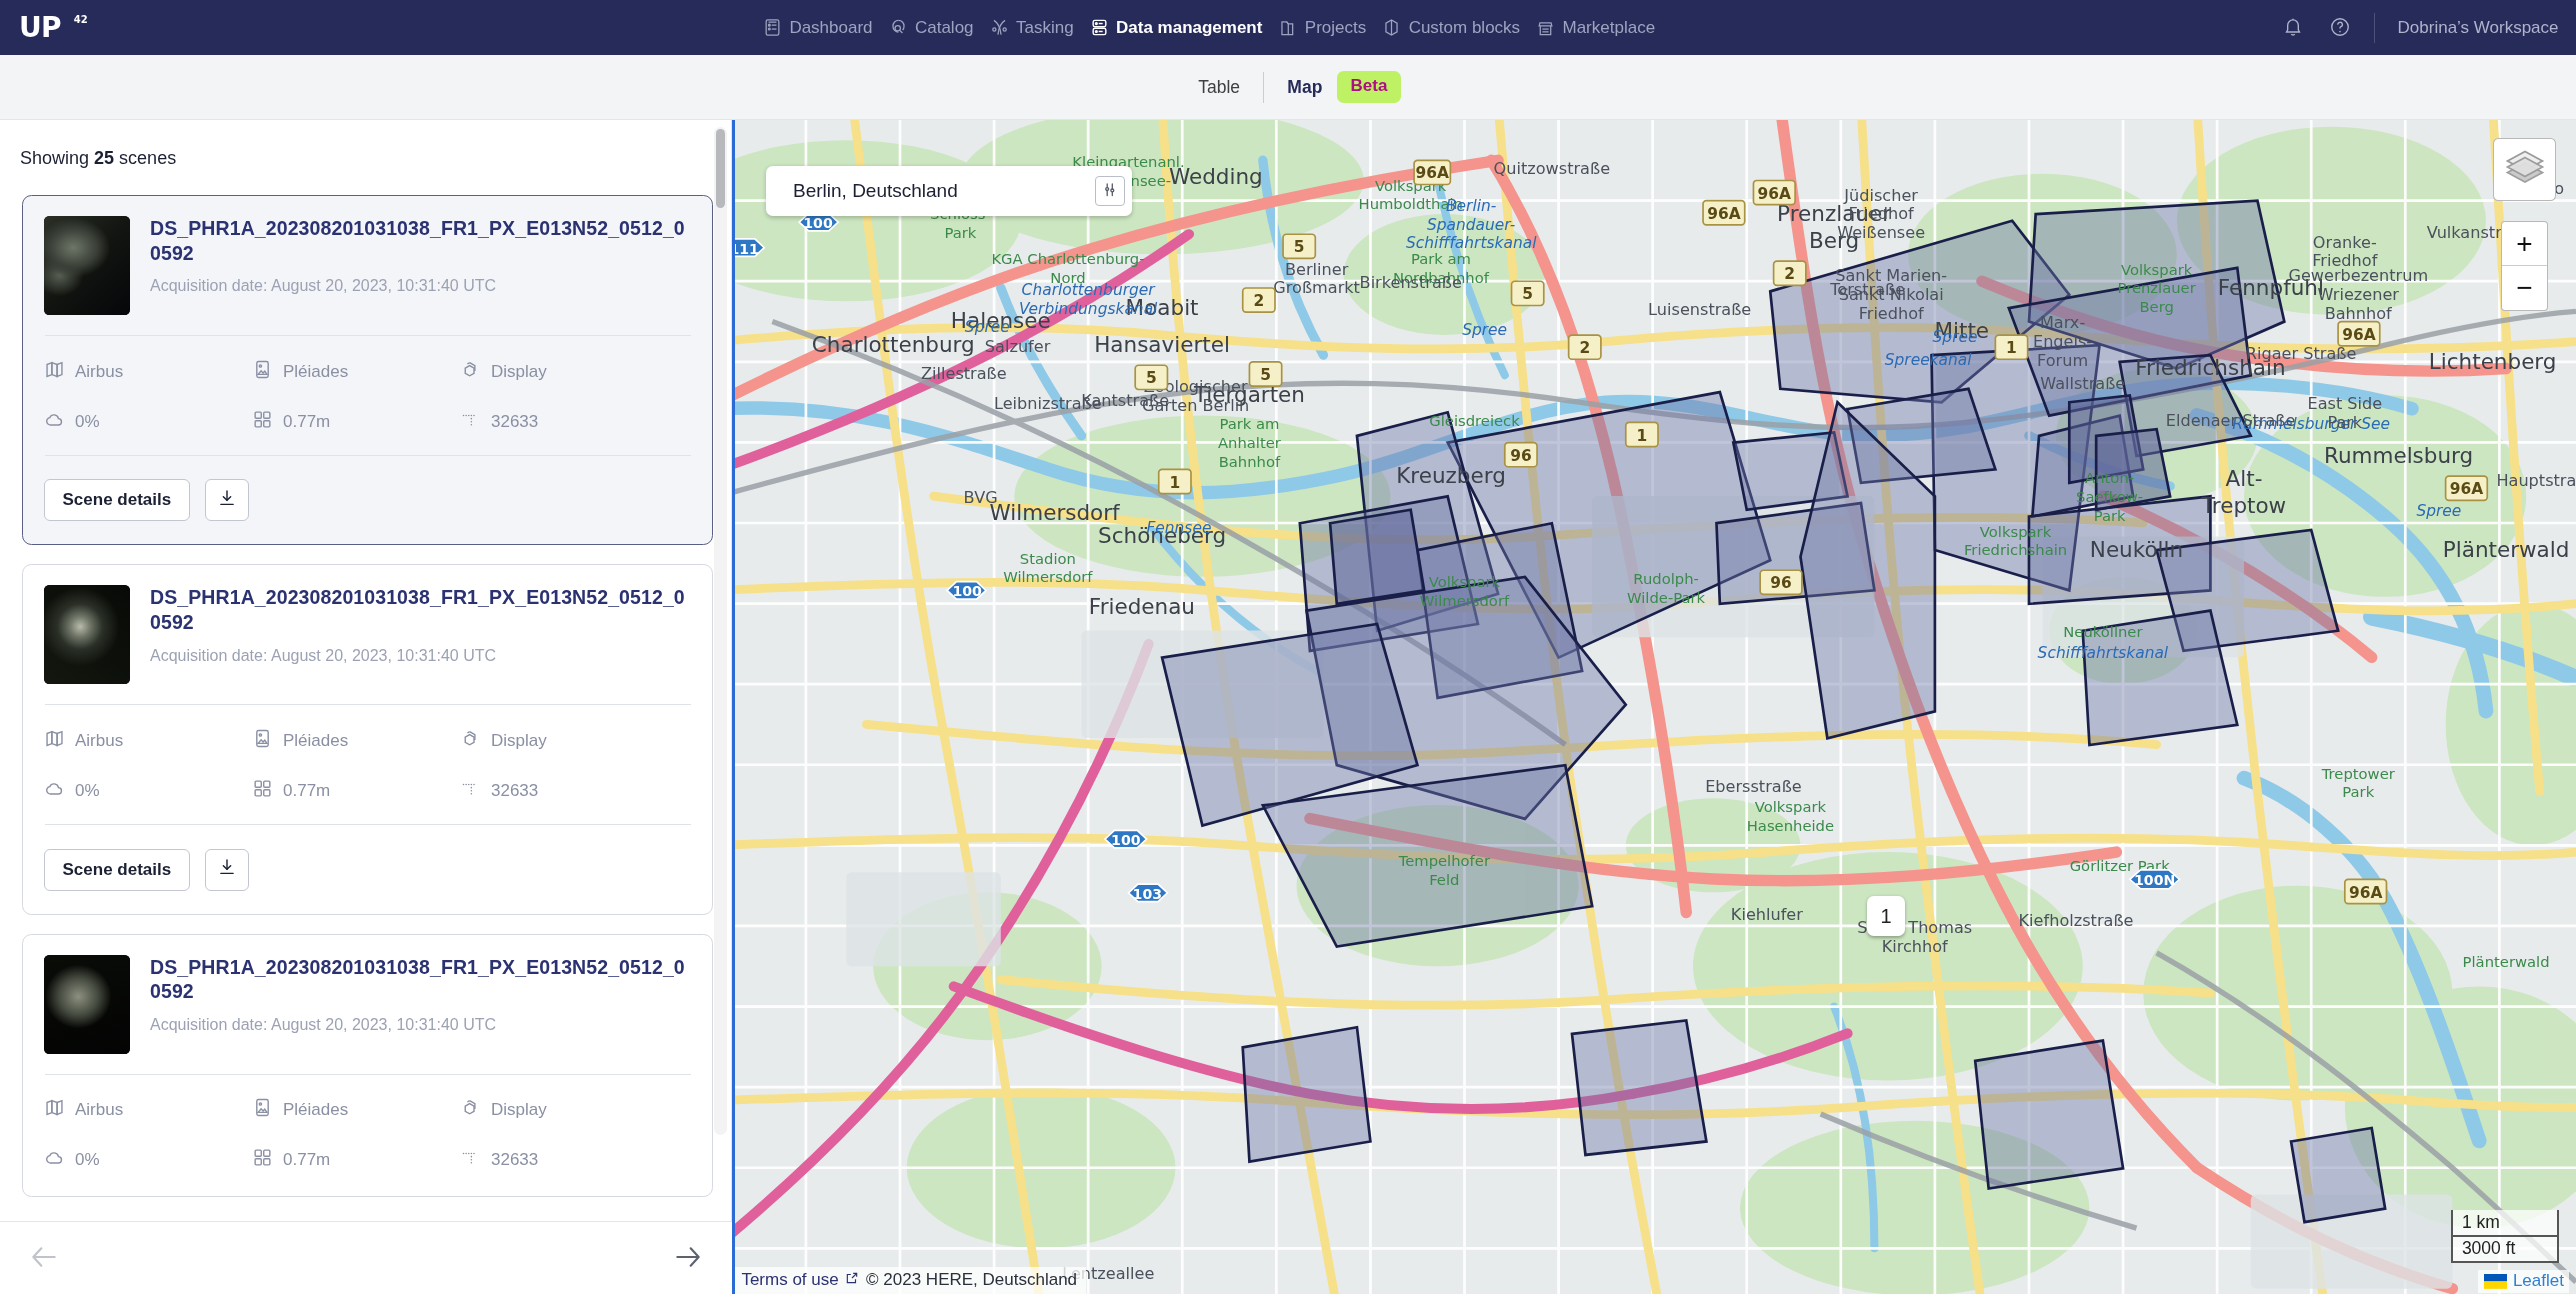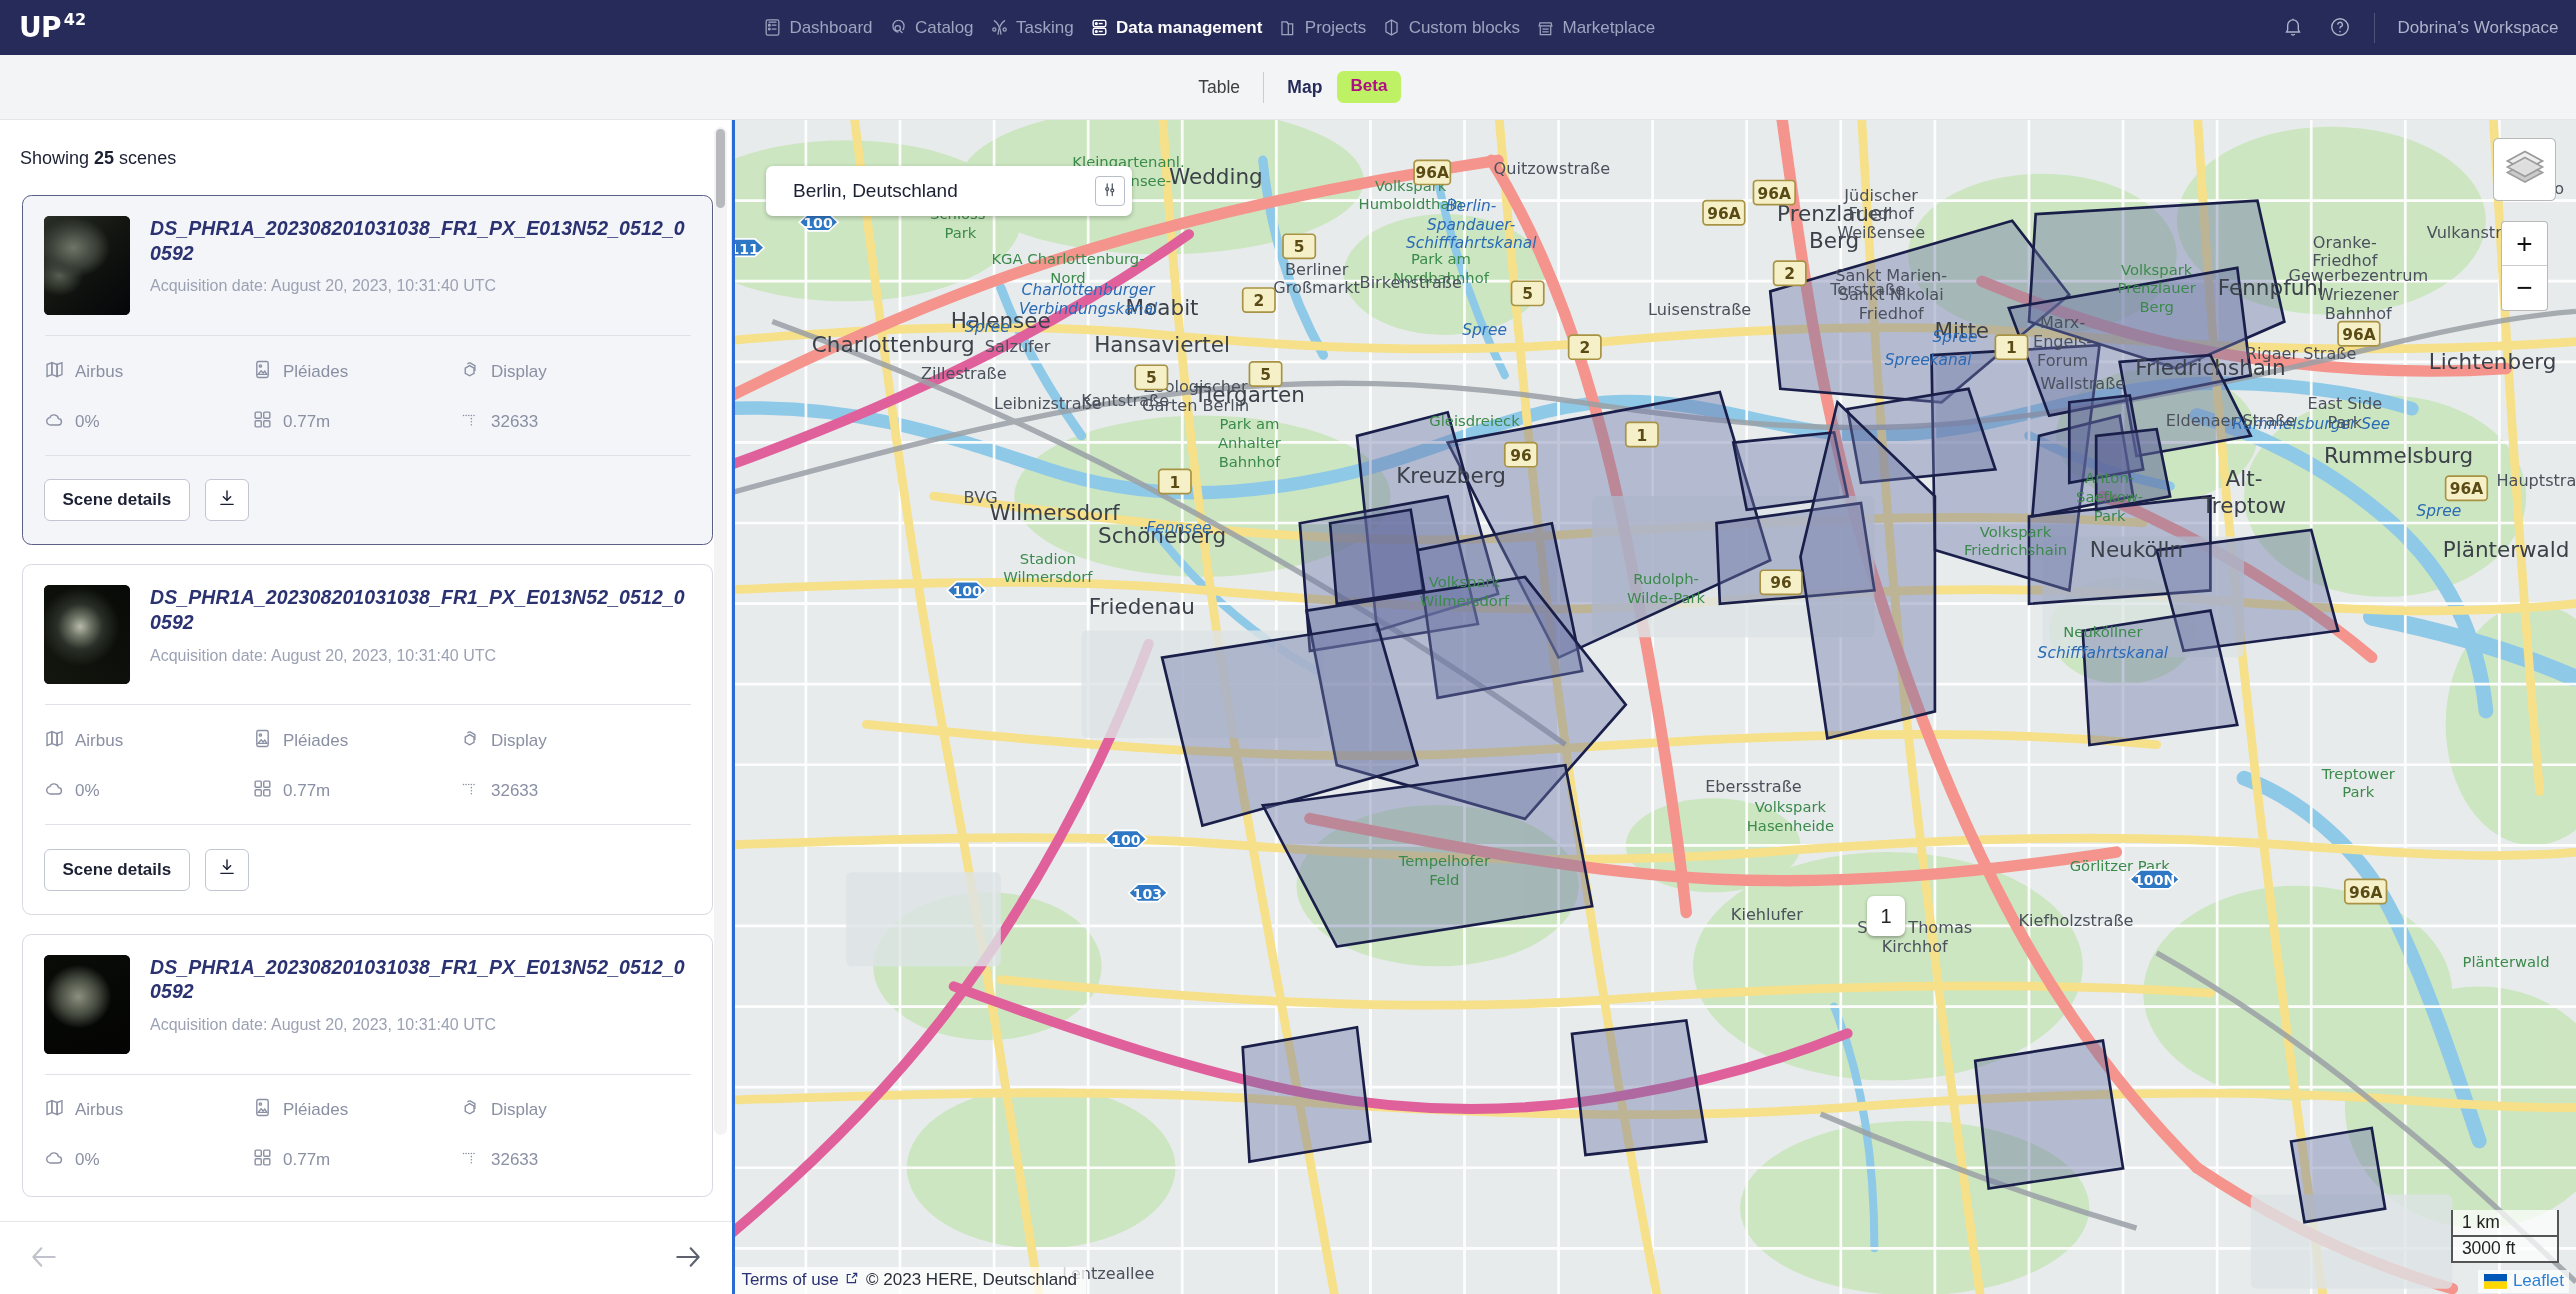--- a/index.html
+++ b/index.html
@@ -11,21 +11,21 @@
 
   
   .topbar {
     position: absolute; left: 0; top: 0; width: 2576px; height: 55px;
     background: #272B59; display: flex; align-items: center;
   }
   .logo { margin-left: 19px; display: flex; align-items: flex-start;
           color: #fff; font-weight: 800; }
   .logo-up { font-size: 28px; letter-spacing: -0.7px; line-height: 23px;
              font-family: "DejaVu Sans", sans-serif; }
-  .logo-sup { font-size: 16px; line-height: 13.4px; margin-left: 3px;
+  .logo-sup { font-size: 10px; line-height: 13.4px; margin-left: 13px;
               position: relative; top: -2.7px; font-family: "DejaVu Sans", sans-serif; }
 
   .nav { position: absolute; left: 763px; top: 0; height: 55px;
          display: flex; align-items: center; gap: 16px; }
   .nav-item { display: flex; align-items: center; gap: 7.4px;
               color: #9EA3C0; font-size: 17px; cursor: pointer; }
   .nav-item.active { color: #fff; font-weight: 700; }
   .nav-ico { width: 19px; height: 19px; display: block; }
   .nav-ico svg { width: 19px; height: 19px; display: block; }
 
@@ -75,21 +75,21 @@
       linear-gradient(135deg, #2a2f27 0%, #121510 48%, #05060a 100%); }
   .thumb .t2 { position:absolute; inset:0;
     background:
       radial-gradient(circle at 42% 42%, #b9bcab 0%, #6d7365 14%, #2a2f27 30%, rgba(5,7,5,0) 52%),
       linear-gradient(45deg, #13170f 0%, #070a06 100%); }
   .thumb .t3 { position:absolute; inset:0;
     background:
       radial-gradient(ellipse 55% 46% at 40% 42%, #8c9080 0%, #474c41 40%, rgba(3,4,3,0) 70%),
       linear-gradient(160deg, #0a0c08 0%, #030403 100%); }
   .card-ttl { font-size: 19.5px; font-weight: 700; color: #2B3271;
-              line-height: 1.26; letter-spacing: 0.1px; word-break: break-all; font-style: italic; }
+              line-height: 1.26; letter-spacing: 0.1px; word-break: break-all; }
   .card-sub { margin-top: 12px; font-size: 16px; color: #9CA2B4; }
 
   .hr { height: 0.7px; background: #DFE2E9; margin: 20px 1.3px 0 1.3px; }
 
   .meta { display: grid; grid-template-columns: 208px 208px auto;
           row-gap: 24px; margin-top: 23px; }
   .meta-cell { display: flex; align-items: center; gap: 10px;
                font-size: 17px; color: #8A90A3; }
   .meta-cell svg { width: 21px; height: 21px; flex: none; stroke: #8A90A3; }
 

